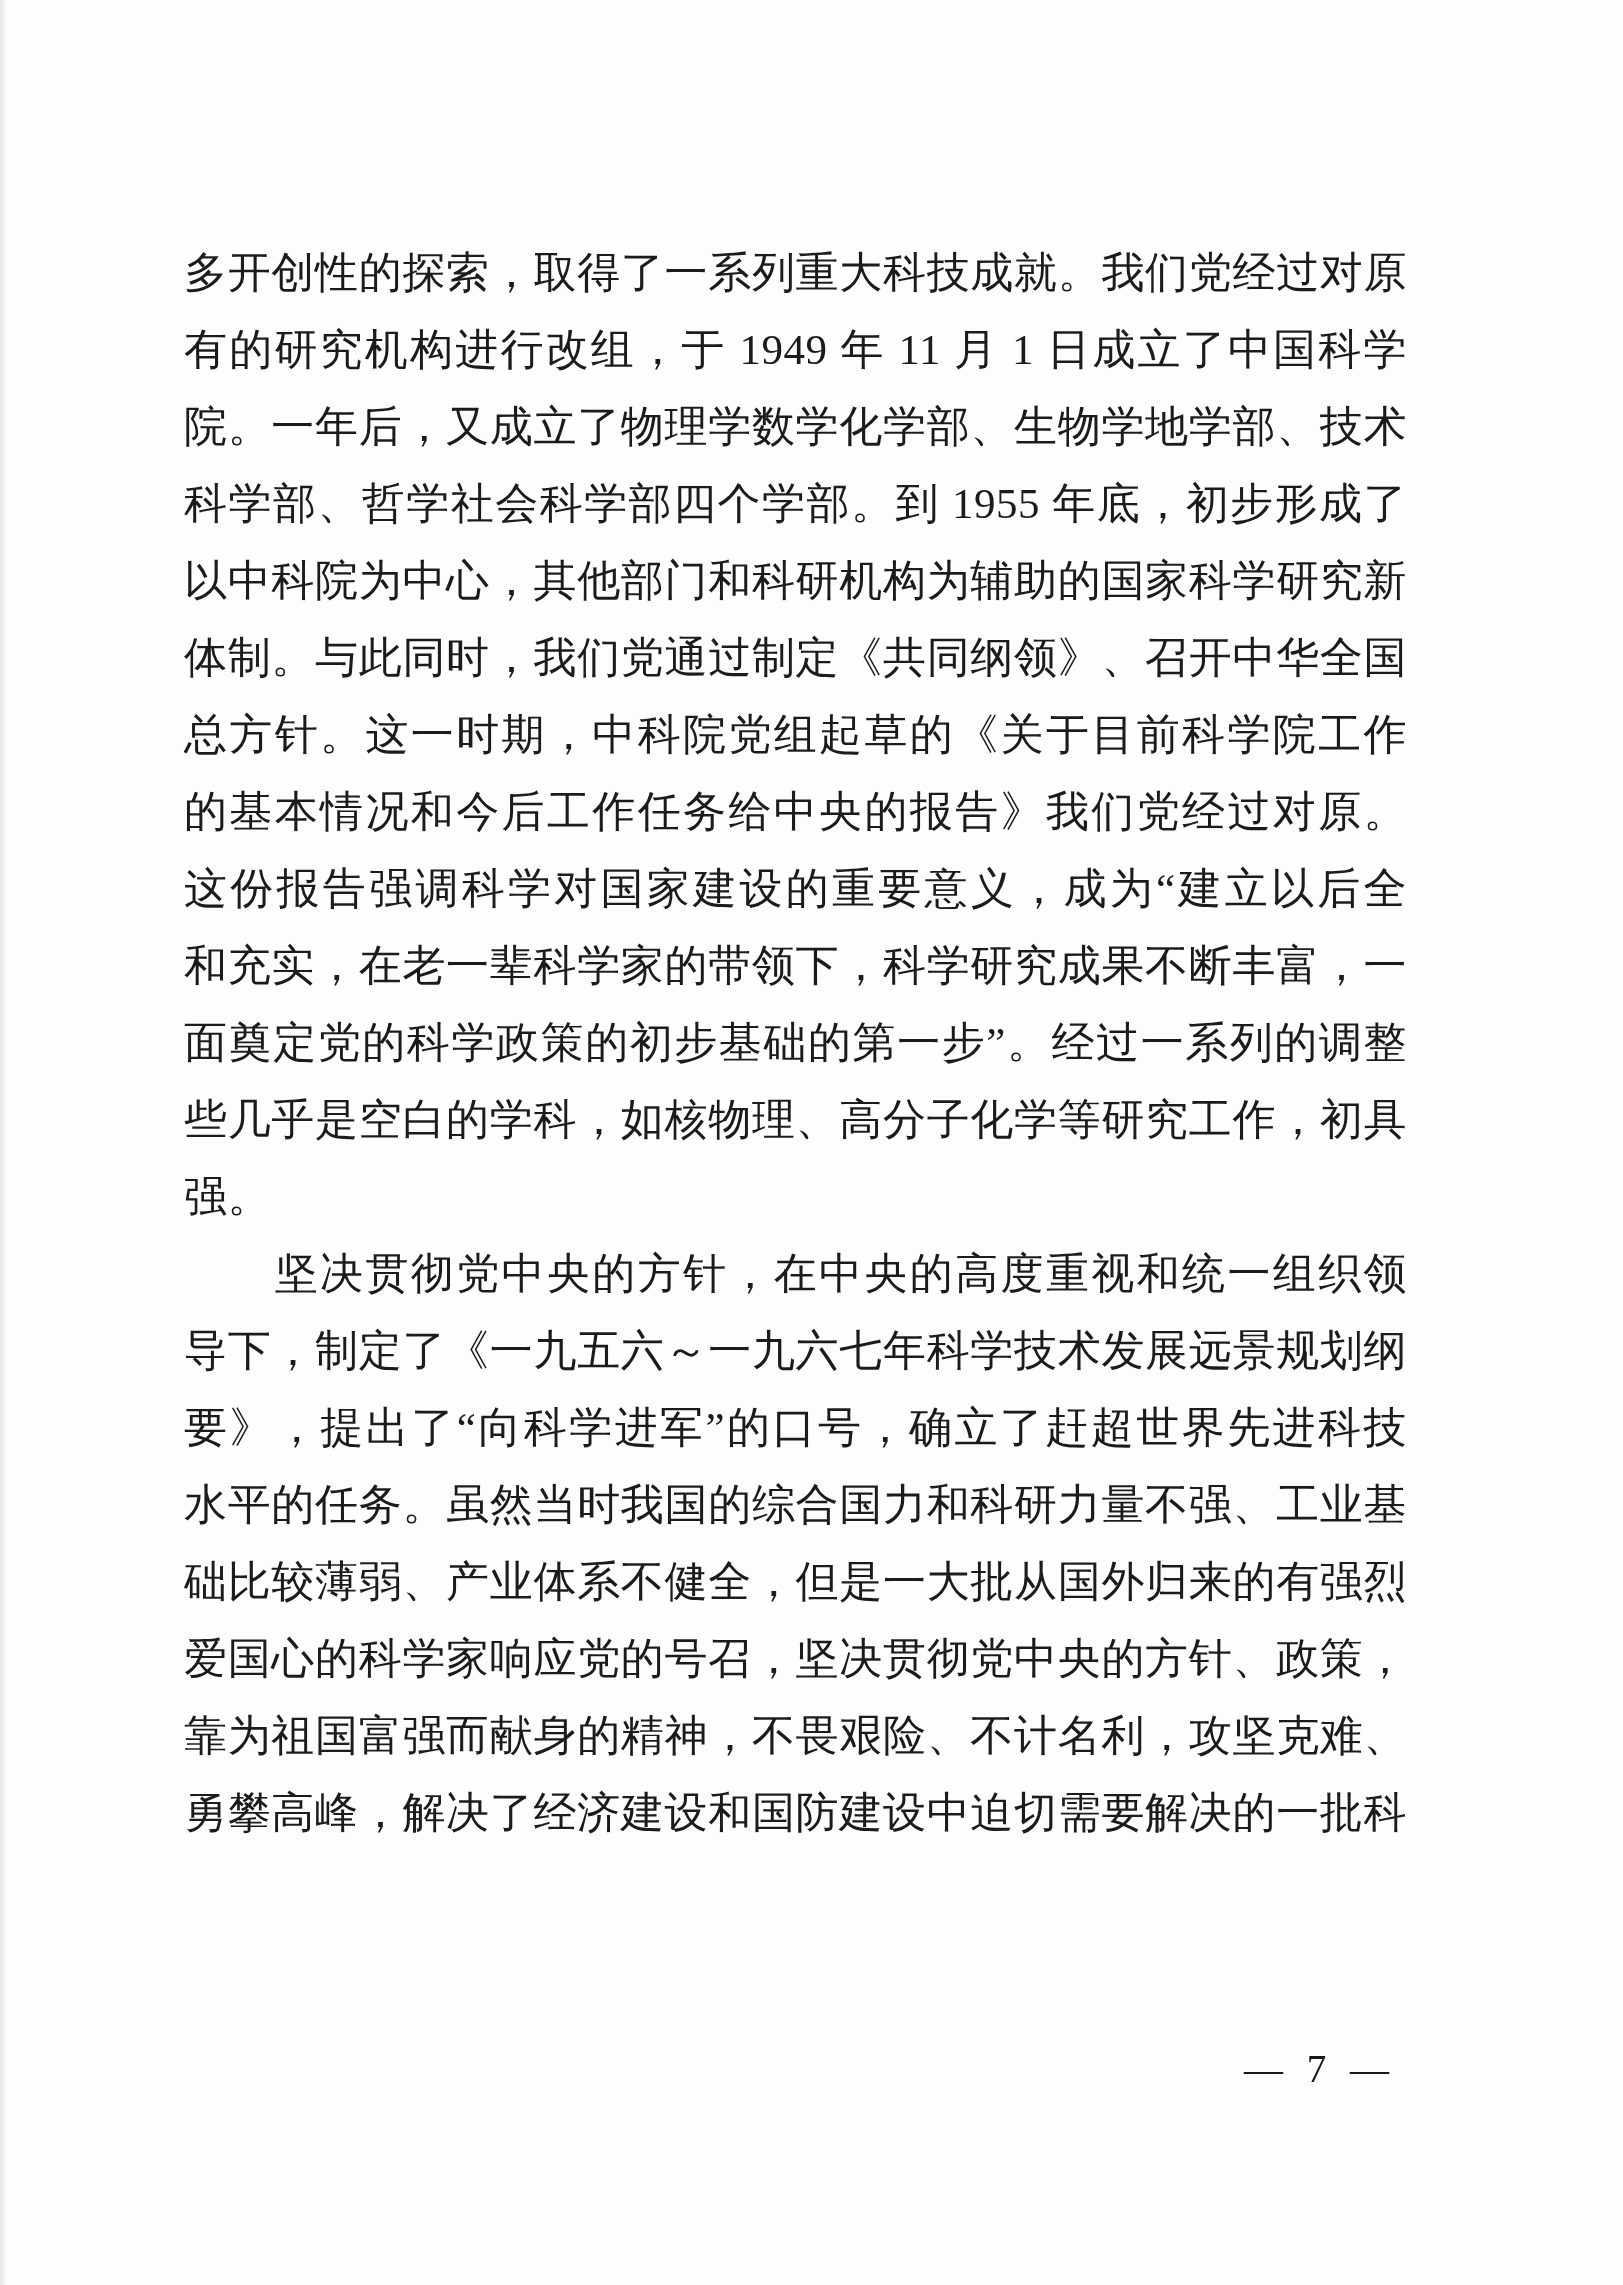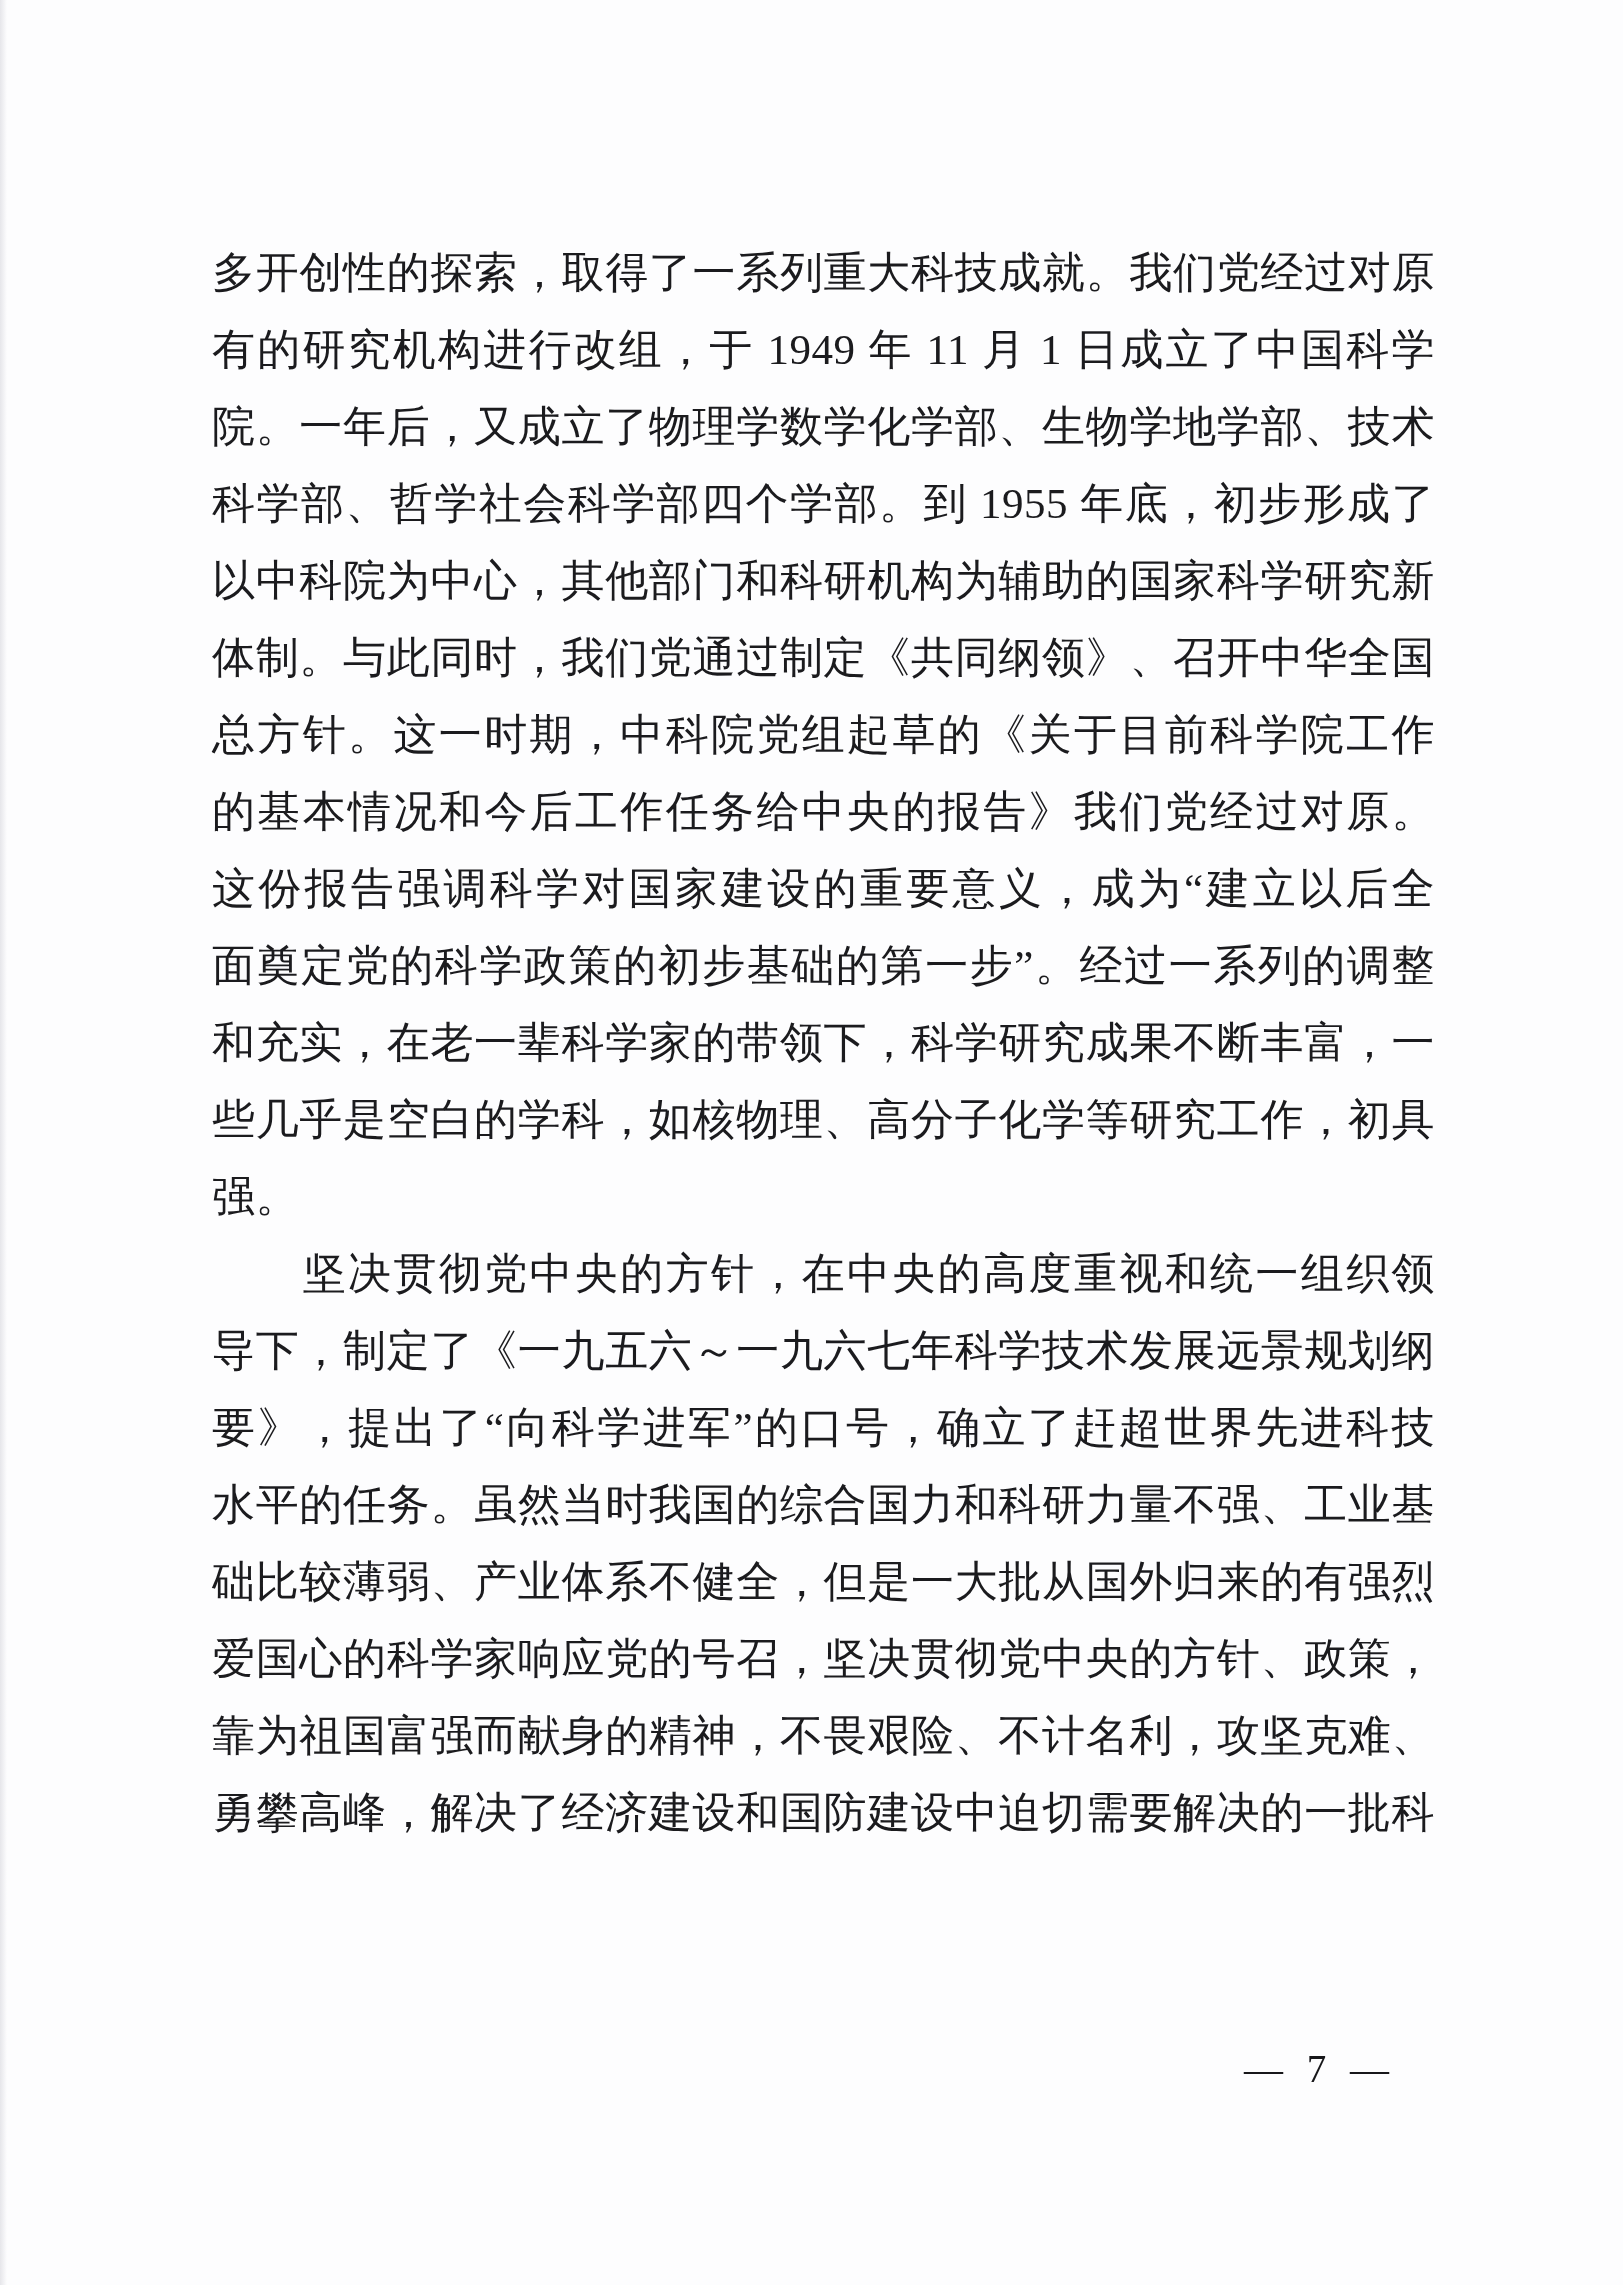--- a/index.html
+++ b/index.html
@@ -22,21 +22,21 @@
     position: absolute;
     left: 0;
     top: 0;
     width: 6.9px;
     height: 100%;
     background: linear-gradient(to right, rgba(110,110,130,0.16), rgba(255,255,255,0));
     pointer-events: none;
   }
   .text-block {
     position: absolute;
-    left: 212px;
+    left: 184px;
     top: 234px;
     width: 1223px;
   }
   .line {
     height: 77px;
     line-height: 77px;
     font-size: 43px;
     letter-spacing: 0.5px;
     text-align: justify;
     text-align-last: justify;
@@ -70,22 +70,22 @@
   <div class="text-block">
     <div class="line">多开创性的探索，取得了一系列重大科技成就。我们党经过对原</div>
     <div class="line">有的研究机构进行改组，于 1949 年 11 月 1 日成立了中国科学</div>
     <div class="line">院。一年后，又成立了物理学数学化学部、生物学地学部、技术</div>
     <div class="line">科学部、哲学社会科学部四个学部。到 1955 年底，初步形成了</div>
     <div class="line">以中科院为中心，其他部门和科研机构为辅助的国家科学研究新</div>
     <div class="line">体制。与此同时，我们党通过制定《共同纲领》、召开中华全国</div>
     <div class="line">总方针。这一时期，中科院党组起草的《关于目前科学院工作</div>
     <div class="line">的基本情况和今后工作任务给中央的报告》我们党经过对原。</div>
     <div class="line">这份报告强调科学对国家建设的重要意义，成为“建立以后全</div>
+    <div class="line">和充实，在老一辈科学家的带领下，科学研究成果不断丰富，一</div>
     <div class="line">面奠定党的科学政策的初步基础的第一步”。经过一系列的调整</div>
-    <div class="line">和充实，在老一辈科学家的带领下，科学研究成果不断丰富，一</div>
     <div class="line">些几乎是空白的学科，如核物理、高分子化学等研究工作，初具</div>
     <div class="line no-justify">强。</div>
     <div class="line">　　坚决贯彻党中央的方针，在中央的高度重视和统一组织领</div>
     <div class="line">导下，制定了《一九五六～一九六七年科学技术发展远景规划纲</div>
     <div class="line">要》，提出了“向科学进军”的口号，确立了赶超世界先进科技</div>
     <div class="line">水平的任务。虽然当时我国的综合国力和科研力量不强、工业基</div>
     <div class="line">础比较薄弱、产业体系不健全，但是一大批从国外归来的有强烈</div>
     <div class="line">爱国心的科学家响应党的号召，坚决贯彻党中央的方针、政策，</div>
     <div class="line">靠为祖国富强而献身的精神，不畏艰险、不计名利，攻坚克难、</div>
     <div class="line">勇攀高峰，解决了经济建设和国防建设中迫切需要解决的一批科</div>

